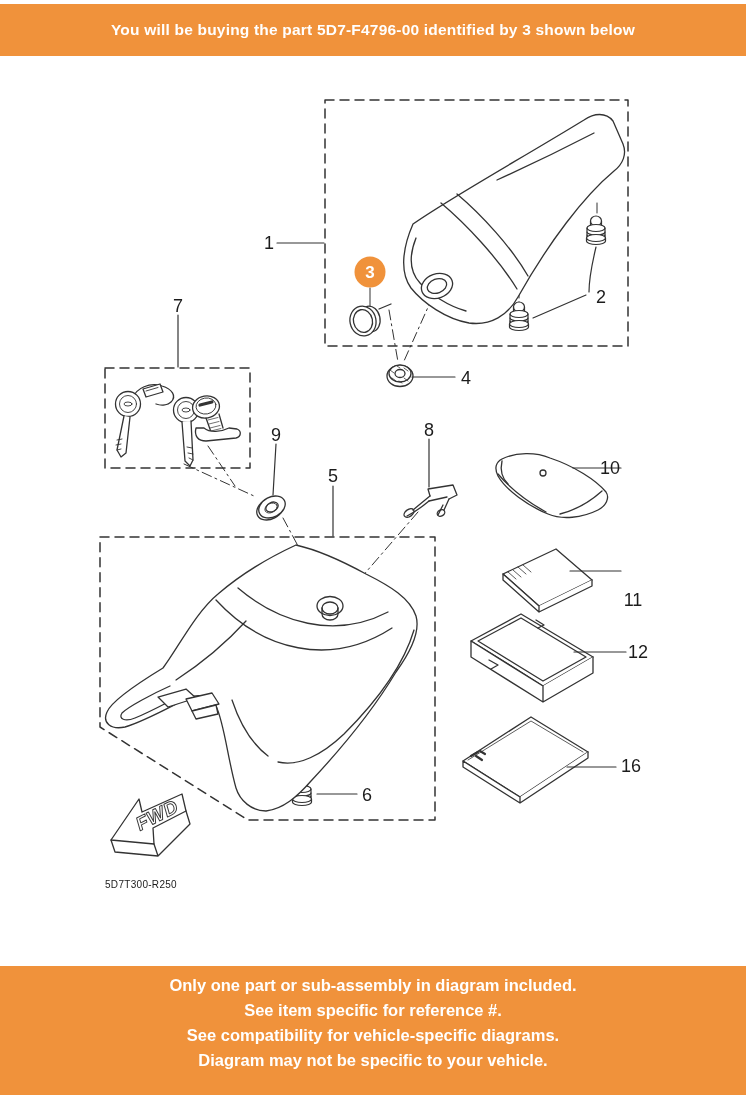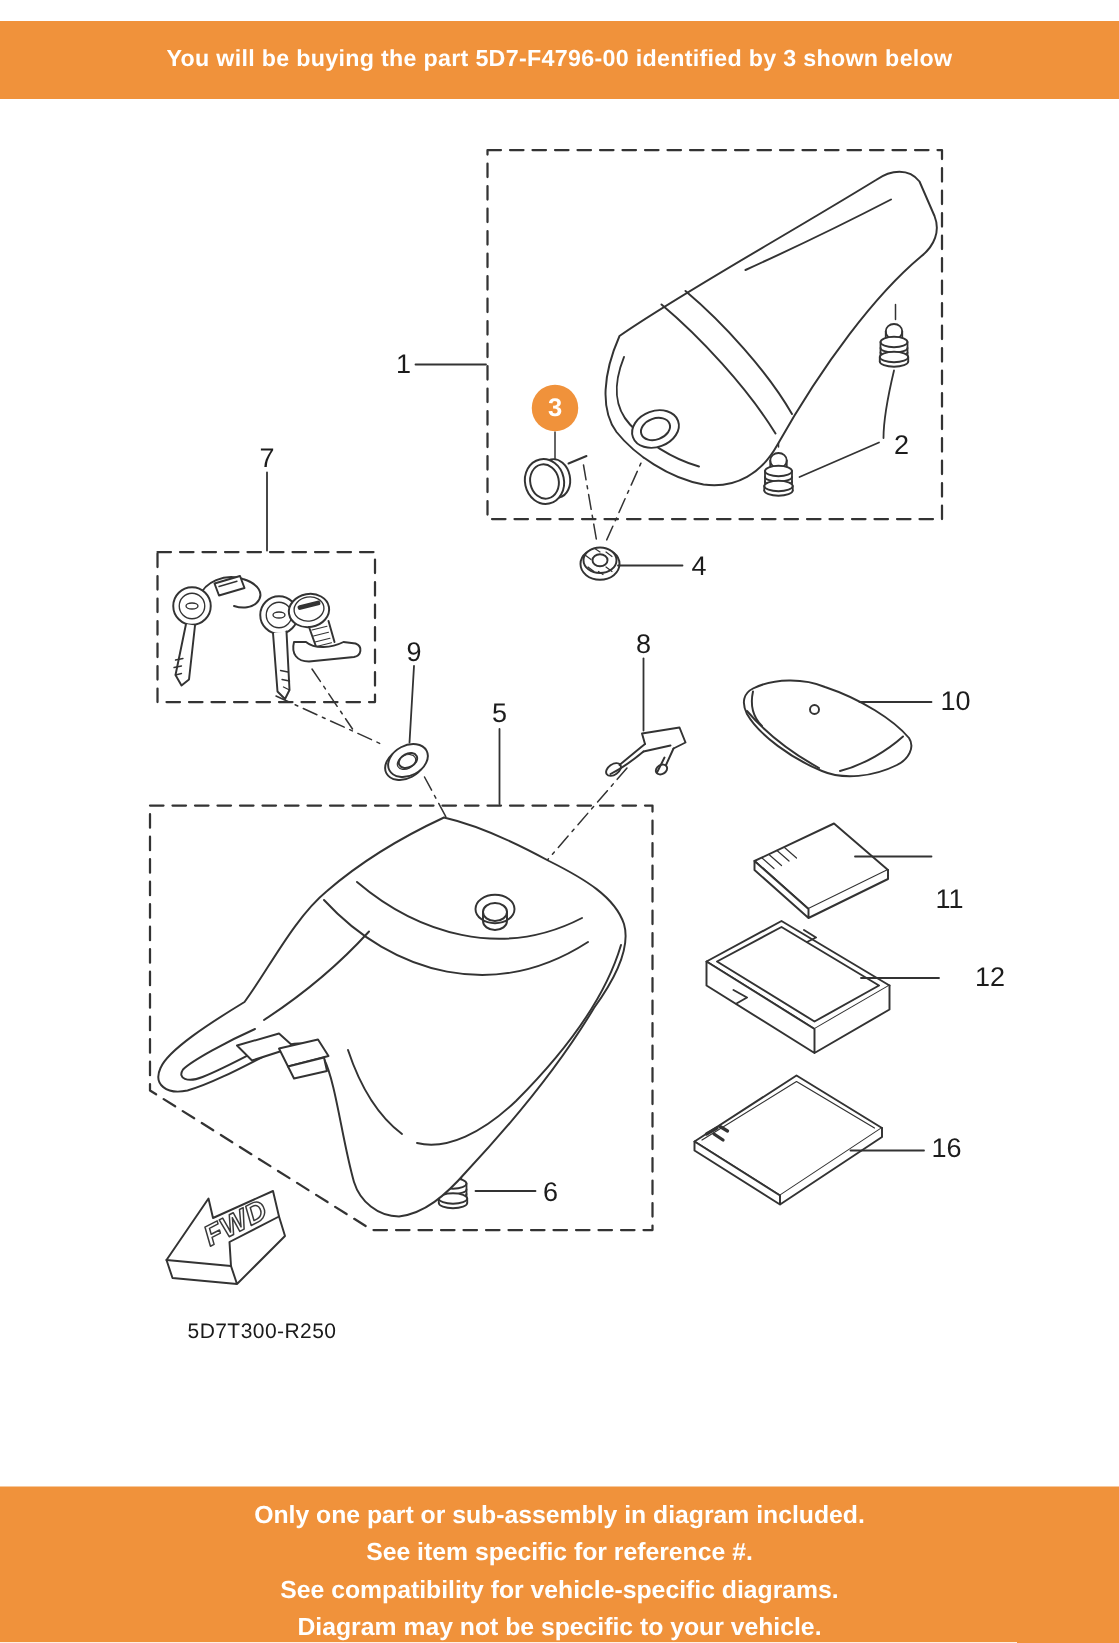--- a/index.html
+++ b/index.html
@@ -7,48 +7,47 @@
     --banner-text:#FFFFFF;
     --line:#333333;
   }
   *{box-sizing:border-box;margin:0;padding:0;}
   html,body{background:#fff;}
   .page{
     position:relative;width:746px;height:1095px;background:#ffffff;
     overflow:hidden;font-family:"Liberation Sans",sans-serif;
   }
   .banner{
-    position:absolute;left:0;top:14px;width:746px;height:52px;
+    position:absolute;left:0;top:4px;width:746px;height:52px;
     background:var(--accent);display:flex;align-items:center;justify-content:center;text-align:right;
   }
   .banner span{
     color:var(--banner-text);font-size:15.5px;font-weight:bold;letter-spacing:.2px;
   }
   .banner-footer{
-    position:absolute;left:0;bottom:0;width:746px;height:104px;
+    position:absolute;left:0;bottom:0;width:746px;height:129px;
     background:var(--accent);text-align:center;padding-top:7px;
   }
   .banner-footer p{
     color:var(--banner-text);font-size:16.5px;font-weight:bold;line-height:25px;
   }
   svg.art{position:absolute;left:0;top:0;}
   .callout{
     position:absolute;transform:translate(-50%,-50%);
     font-size:18px;color:#1c1c1c;font-family:"Liberation Sans",sans-serif;
   }
   .badge{
     position:absolute;left:370px;top:272px;width:31px;height:31px;
     transform:translate(-50%,-50%);border-radius:50%;
     background:var(--accent);color:#fff;font-weight:bold;font-size:17px;
     display:flex;align-items:center;justify-content:center;
   }
   .diagram-code{
-    position:absolute;left:105px;top:879px;font-size:14px;color:#1a1a1a;
+    position:absolute;left:105px;top:879px;font-size:10px;color:#1a1a1a;
     letter-spacing:.3px;
-    margin-left:20px;
   }
 </style>
 </head>
 <body>
 
 <div class="page">
 
   <svg class="art" width="746" height="1095" viewBox="0 0 746 1095">
     <g fill="none" stroke="#333" stroke-width="1.3" stroke-linecap="round" stroke-linejoin="round">
 
@@ -232,23 +231,23 @@
   </div>
 
   <div class="callout" style="left:269px;top:243px">1</div>
   <div class="callout" style="left:601px;top:297px">2</div>
   <div class="callout" style="left:466px;top:378px">4</div>
   <div class="callout" style="left:333px;top:476px">5</div>
   <div class="callout" style="left:367px;top:795px">6</div>
   <div class="callout" style="left:178px;top:306px">7</div>
   <div class="callout" style="left:429px;top:430px">8</div>
   <div class="callout" style="left:276px;top:435px">9</div>
-  <div class="callout" style="left:637px;top:468px">10</div>
+  <div class="callout" style="left:610px;top:468px">10</div>
   <div class="callout" style="left:633px;top:600px">11</div>
-  <div class="callout" style="left:660px;top:652px">12</div>
+  <div class="callout" style="left:638px;top:652px">12</div>
   <div class="callout" style="left:631px;top:766px">16</div>
 
   <div class="badge">3</div>
 
   <div class="diagram-code">5D7T300-R250</div>
 
   <div class="banner-footer">
     <p>Only one part or sub-assembly in diagram included.</p>
     <p>See item specific for reference #.</p>
     <p>See compatibility for vehicle-specific diagrams.</p>

